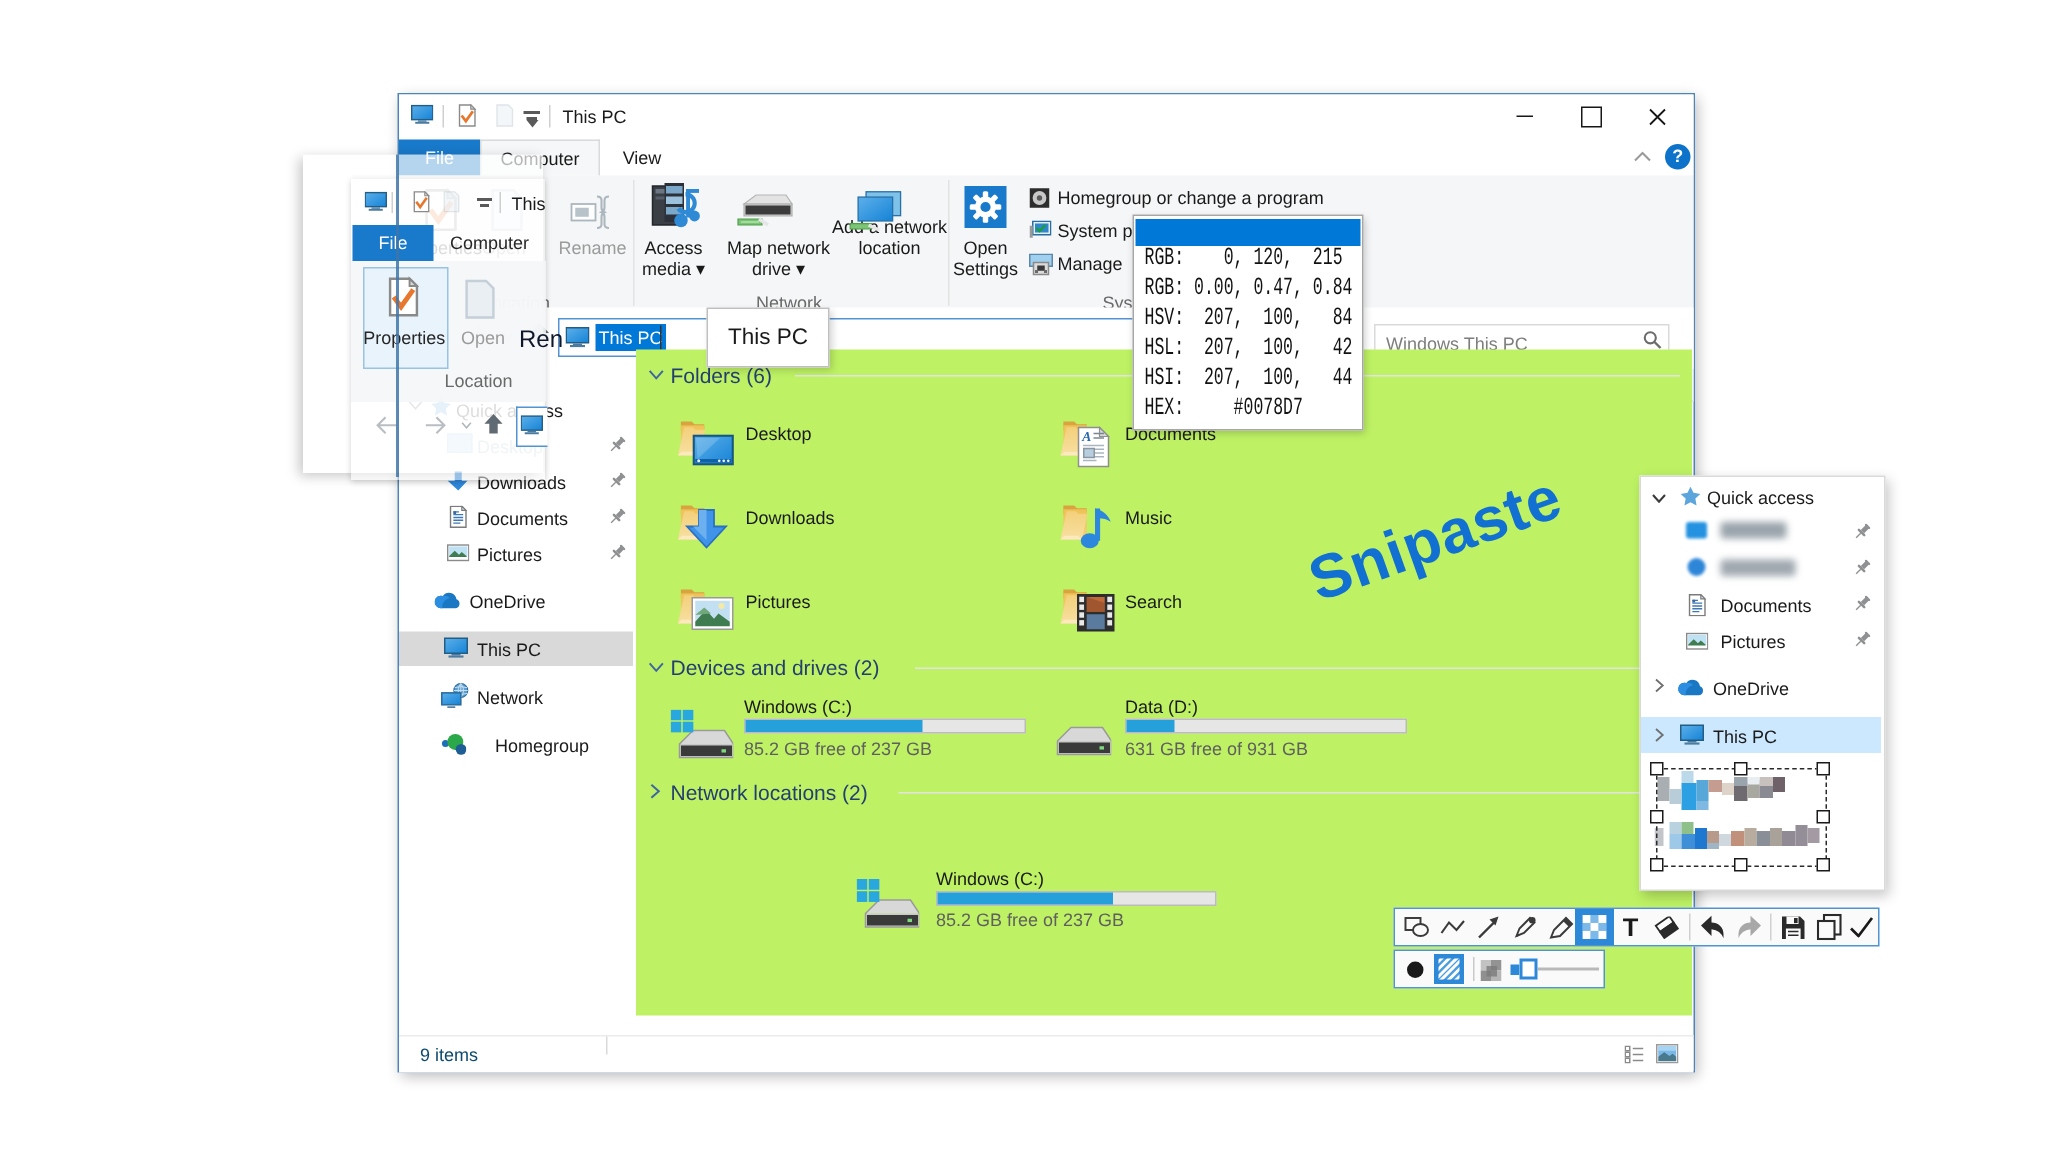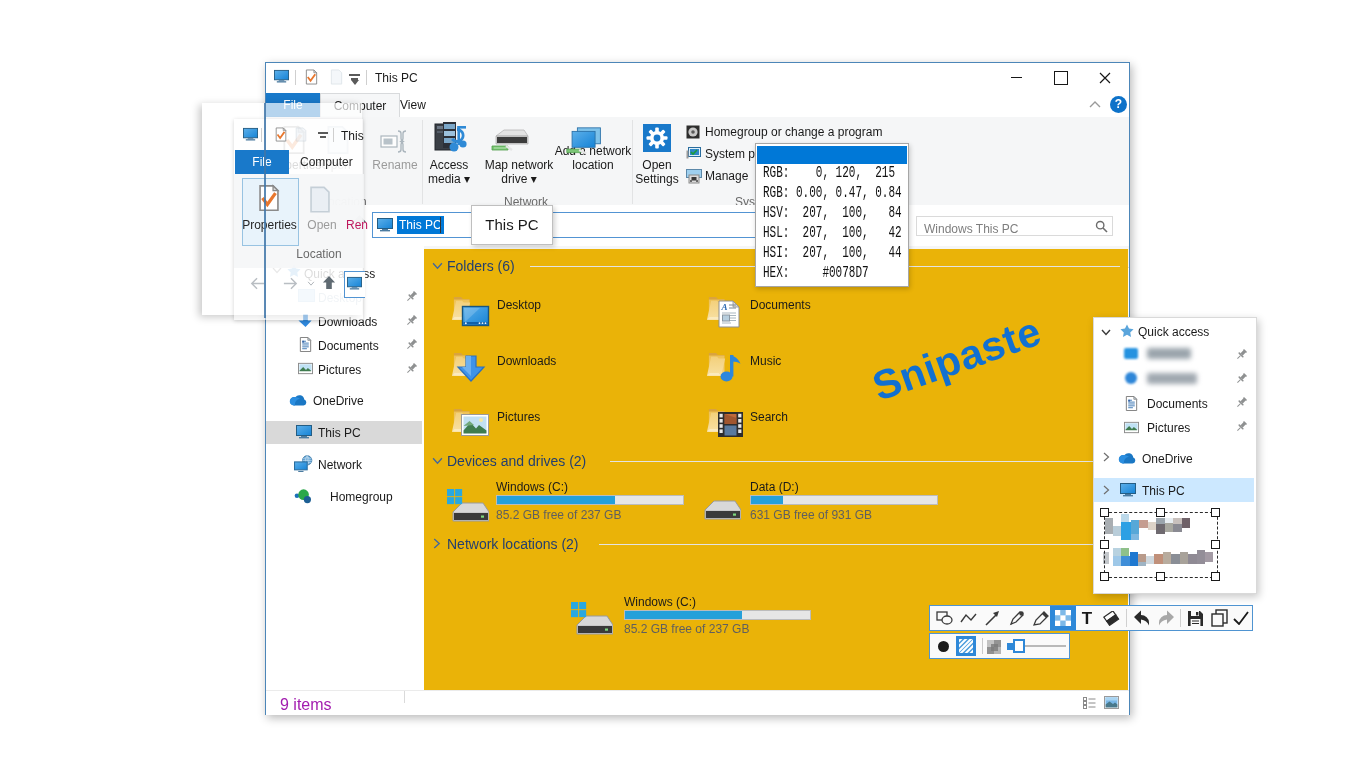--- a/index.html
+++ b/index.html
@@ -5,21 +5,21 @@
 .abs{position:absolute}
 #win{position:absolute;left:265px;top:62px;width:863px;height:651px;border:1px solid #4c86b8;background:#fff;box-shadow:2px 3px 9px rgba(0,0,0,0.28)}
 .tt{color:#1a1a1a}
 
 #titlebar{position:absolute;left:0;top:0;width:100%;height:30px;background:#fff}
 .winbtn{position:absolute;top:0;height:30px;width:45px;text-align:center;color:#1a1a1a}
 
 #tabs{position:absolute;left:0;top:30px;width:100%;height:24px;background:#fff}
 #filetab{position:absolute;left:0px;top:0;width:54px;height:24px;background:#1979ca;color:#fff;font-size:12px;text-align:center;line-height:24px}
 #comptab{position:absolute;left:54px;top:0;width:80px;height:24px;background:#f6f7f8;border:1px solid #d8dadc;border-bottom:none;box-sizing:border-box;color:#1a1a1a;font-size:12px;text-align:center;line-height:24px}
-#viewtab{position:absolute;left:134px;top:0;width:56px;height:24px;color:#1a1a1a;font-size:12px;line-height:24px}
+#viewtab{position:absolute;left:134px;top:0;width:56px;height:24px;color:#1a1a1a;font-size:12px;text-align:center;line-height:24px}
 
 #ribbon{position:absolute;left:0;top:54px;width:100%;height:151px;background:#f5f6f7;border-bottom:1px solid #dadbdc;box-sizing:border-box}
 .rsep{position:absolute;top:3px;width:1px;height:84px;background:#e2e3e4}
 .rbtn{position:absolute;text-align:center;font-size:12px;color:#1a1a1a}
 .glbl{position:absolute;top:78px;font-size:12px;color:#6a6a6a;text-align:center}
 .smallbtn{position:absolute;font-size:12px;color:#1a1a1a;white-space:nowrap}
 
 #addrrow{position:absolute;left:0;top:142px;width:100%;height:41px;background:#fff}
 #addrfield{position:absolute;left:106px;top:7px;width:536px;height:26px;border:1px solid #5294d3;box-sizing:border-box;background:#fff}
 #searchfield{position:absolute;left:650px;top:11px;width:197px;height:20px;border:1px solid #dadada;box-sizing:border-box;background:#fff;font-size:12px;color:#7e7e7e;line-height:24px}
@@ -363,21 +363,21 @@
   <svg class="abs" style="left:28px;top:209px" width="19" height="17">
         <use href="#sym-net"></use>
       </svg>
   <div class="navitem" style="left:52px;top:212px">Network</div>
   <svg class="abs" style="left:28px;top:241px" width="17" height="17">
         <use href="#sym-hg"></use>
       </svg>
   <div class="navitem" style="left:64px;top:244px">Homegroup</div>
  </div>
 
- <div id="content" class="abs" style="left:158px;top:186px;width:704px;height:444px;background:#eab308">
+ <div id="content" class="abs" style="left:158px;top:170px;width:704px;height:444px;background:#bef264">
   <svg class="abs" style="left:8px;top:13px" width="11" height="8" viewBox="0 0 10 7">
         <path d="M1 1 L5 5.5 L9 1" stroke="#3f66a0" stroke-width="1.2" fill="none"></path>
       </svg>
   <div class="sechdr" style="left:23px;top:9px">Folders (6)</div>
   <div class="secline" style="left:106px;top:17px;width:590px"></div>
   <div class="secline" style="left:186px;top:212px;width:510px"></div>
   <div class="sechdr" style="left:23px;top:204px">Devices and drives (2)</div>
   <svg class="abs" style="left:8px;top:208px" width="11" height="8" viewBox="0 0 10 7">
         <path d="M1 1 L5 5.5 L9 1" stroke="#3f66a0" stroke-width="1.2" fill="none"></path>
       </svg>
@@ -484,21 +484,21 @@
         <use href="#sym-winlogo" x="0" y="0" width="15.5" height="15.5"></use>
       </svg>
   <div class="itemlbl" style="left:200px;top:346px">Windows (C:)</div>
   <div class="dbar" style="left:200px;top:361px;width:187px">
         <div class="dfill" style="width:63.5%"></div>
       </div>
   <div class="gbtext" style="left:200px;top:373px">85.2 GB free of 237 GB</div>
  </div>
 
  <div id="statusbar">
-  <div class="abs" style="left:14px;top:5px;font-size:16px;color:#a21caf">9 items</div>
+  <div class="abs" style="left:14px;top:5px;font-size:12px;color:#0c4a6e">9 items</div>
   <div class="abs" style="left:138px;top:0px;width:1px;height:12px;background:#dadada"></div>
   <svg class="abs" style="left:817px;top:6px" width="13" height="12" viewBox="0 0 13 12">
         <rect x="0.5" y="0.5" width="3" height="3" fill="none" stroke="#8a8a8a"></rect>
         <rect x="0.5" y="4.5" width="3" height="3" fill="none" stroke="#8a8a8a"></rect>
         <rect x="0.5" y="8.5" width="3" height="3" fill="none" stroke="#8a8a8a"></rect>
         <path d="M5.5 2 h7 M5.5 6 h7 M5.5 10 h7" stroke="#8a8a8a"></path>
       </svg>
   <svg class="abs" style="left:838px;top:5px" width="15" height="13" viewBox="0 0 15 13">
         <rect x="0.5" y="0.5" width="14" height="12" fill="#fff" stroke="#9a9a9a"></rect>
         <rect x="1.5" y="1.5" width="12" height="7" fill="#7ab8e8"></rect>
@@ -530,21 +530,21 @@
  <div class="abs" style="left:0px;top:55px;width:130px;height:94px;background:rgba(245,246,247,0.85)"></div>
  <div class="abs" style="left:8px;top:59px;width:55px;height:66px;background:#e8f3fb;border:1px solid #98c3e2"></div>
  <svg class="abs" style="left:22px;top:64px" width="26" height="30">
       <use href="#sym-pagechk"></use>
     </svg>
  <div class="abs" style="left:8px;top:99px;width:55px;font-size:12px;color:#262626;text-align:center">Properties</div>
  <svg class="abs" style="left:73px;top:66px;opacity:0.8" width="26" height="29">
       <use href="#sym-pagegray"></use>
     </svg>
  <div class="abs" style="left:65px;top:99px;width:46px;font-size:12px;color:#9b9b9b;text-align:center">Open</div>
- <div class="abs" style="left:112px;top:99px;font-size:12px;color:#be185d">Ren</div>
+ <div class="abs" style="left:112px;top:99px;font-size:16px;color:#0f172a">Ren</div>
  <div class="abs" style="left:55px;top:128px;width:60px;font-size:12px;color:#6a6a6a;text-align:center">Location</div>
  <svg class="abs" style="left:16px;top:158px" width="15" height="13" viewBox="0 0 17 14">
       <path d="M8 1 L2 7 l6 6 M2 7 h14" stroke="#b9bec3" stroke-width="1.6" fill="none"></path>
     </svg>
  <svg class="abs" style="left:49px;top:158px" width="15" height="13" viewBox="0 0 17 14">
       <path d="M9 1 l6 6 -6 6 M15 7 H1" stroke="#b9bec3" stroke-width="1.6" fill="none"></path>
     </svg>
  <svg class="abs" style="left:73px;top:162px" width="8" height="5" viewBox="0 0 9 6">
       <path d="M1 1 L4.5 5 L8 1" stroke="#b0b5ba" stroke-width="1.2" fill="none"></path>
     </svg>

